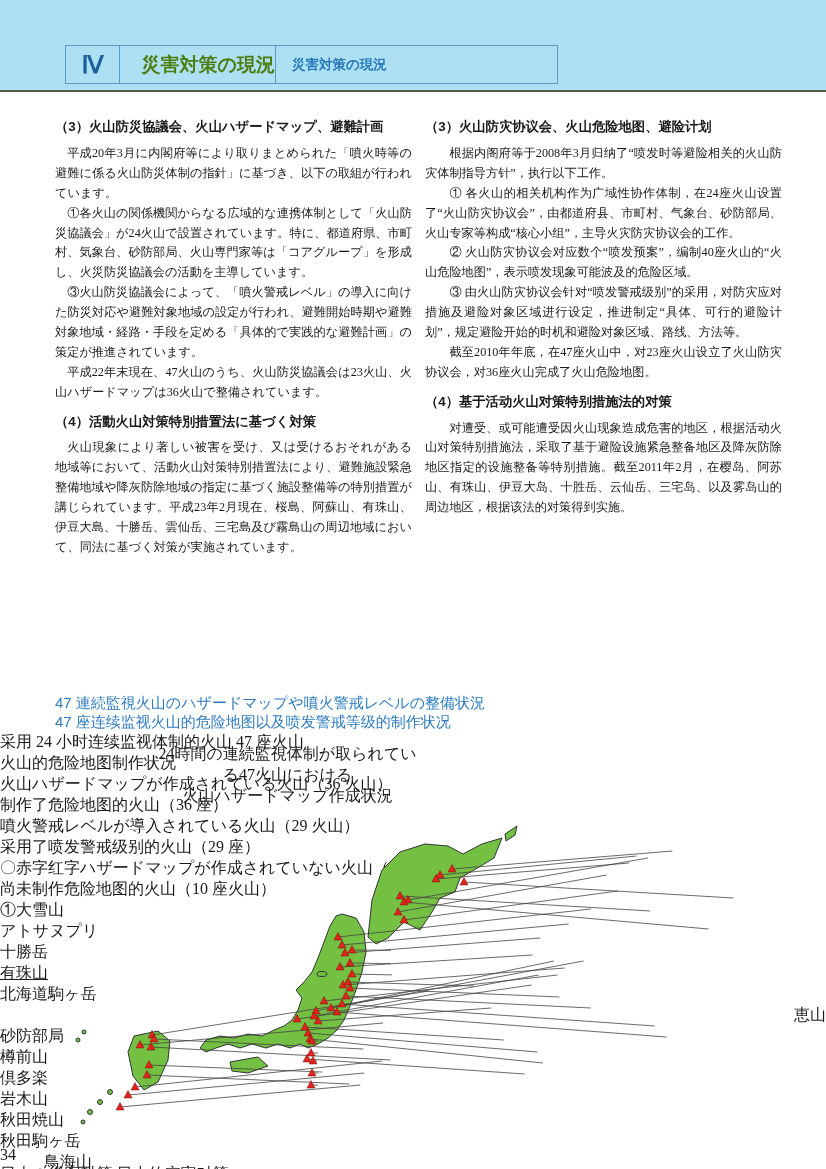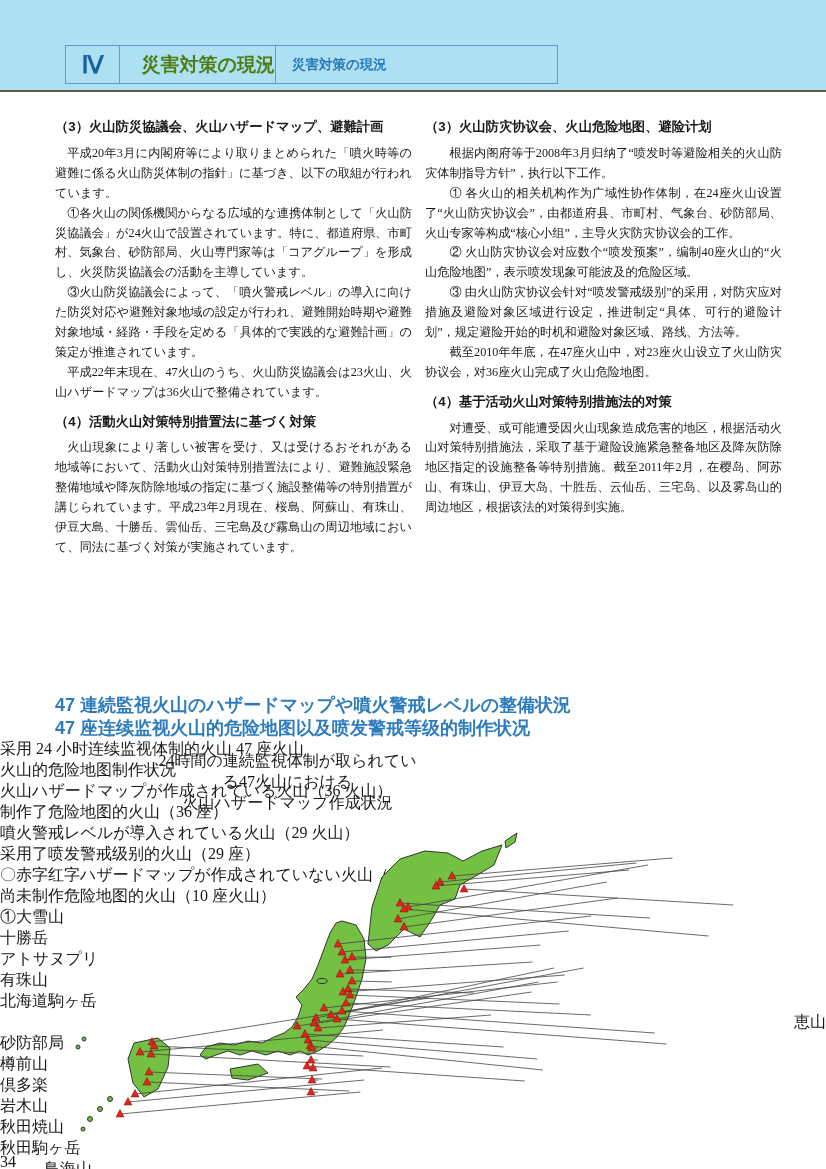--- a/index.html
+++ b/index.html
@@ -17,22 +17,22 @@
   .titlecn{padding-left:16px;font-family:"Liberation Sans",sans-serif;font-weight:bold;font-size:13.5px;color:#2779ba;}
   
   .content{display:flex;gap:13px;padding:16px 44px 0 55px;min-height:582px;}
   .col{width:357px;font-size:12.2px;line-height:1.63;text-align:justify;}
   .col h3{font-family:"Liberation Sans","DejaVu Sans",sans-serif;font-size:13.3px;margin:10px 0 8px 0;
           padding-left:2.5em;text-indent:-2.5em;line-height:1.35;}
   .col p{margin:0;}
   .col.jp p{text-indent:1em;}
   .col.cn p{text-indent:2em;}
   
-  .figcap{margin:4px 0 0 55px;font-family:"Liberation Sans",sans-serif;font-weight:bold;
-          font-size:18px;line-height:1.25;color:#2e7cbe;}
+  .figcap{margin:4px 0 0 55px;font-family:"Liberation Sans",sans-serif;font-weight:normal;
+          font-size:15px;line-height:1.25;color:#2e7cbe;}
   
   .figure{position:relative;width:826px;height:414px;}
   .figure svg.map{position:absolute;left:0;top:0;z-index:1;}
   .banner{position:absolute;left:158px;top:12px;width:259px;height:33px;z-index:2;text-align:center;
           background:linear-gradient(90deg,#ee9140 0%,#f8c astronomical;}
   .banner{background:linear-gradient(90deg,#ee9140 0%,#fbd8ad 20%,#fdeacd 50%,#fbd8ad 80%,#ee9140 100%);}
   .banner .b1{font-family:"Liberation Sans",sans-serif;font-weight:bold;font-size:9px;color:#3a2a10;padding-top:2px;}
   .banner .b2{font-family:"Liberation Sans",sans-serif;font-weight:bold;font-size:18px;color:#222;
               line-height:1;letter-spacing:1px;text-shadow:0 0 2px #fff;}
   .bannersub{position:absolute;left:158px;top:49px;width:259px;z-index:2;text-align:center;
@@ -230,23 +230,23 @@
     </div>
 
     <div class="legend" id="legend">
         <div class="lrow"><span class="lsw white"></span><span class="ltxt"><span class="jp">火山ハザードマップが作成されている火山（36 火山）</span><br><span class="cn">制作了危险地图的火山（36 座）</span></span></div>
         <div class="lrow"><span class="lsw yellow"></span><span class="ltxt"><span class="jp">噴火警戒レベルが導入されている火山（29 火山）</span><br><span class="cn">采用了喷发警戒级别的火山（29 座）</span></span></div>
         <div class="lrow"><span class="lmark">〇赤字<span class="cn">红字</span></span><span class="ltxt"><span class="jp">ハザードマップが作成されていない火山（10 火山）</span><br><span class="cn">尚未制作危险地图的火山（10 座火山）</span></span></div>
       </div>
 
     <div class="labels" id="label-layer">
         <div class="vlabel red" style="left: 332px; top: 103px;">①大雪山</div>
+        <div class="vlabel white" style="left: 388px; top: 98px;">アトサヌプリ</div>
         <div class="vlabel yellow" style="left: 343px; top: 110px;">十勝岳</div>
-        <div class="vlabel white" style="left: 388px; top: 98px;">アトサヌプリ</div>
-        <div class="vlabel yellow" style="left: 295px; top: 105px;">有珠山</div>
+        <div class="vlabel yellow" style="left: 295px; top: 105px; text-decoration: underline;">有珠山</div>
         <div class="vlabel yellow" style="left: 253px; top: 122px;">北海道駒ヶ岳</div>
         <div class="vlabel white" style="left: 282px; top: 138px; text-align: right;">恵山</div>
         <div class="vlabel yellow" style="left: 497px; top: 166px;">砂防部局</div>
         <div class="vlabel yellow" style="left: 412px; top: 179px;">樽前山</div>
         <div class="vlabel white" style="left: 414px; top: 197px;">倶多楽</div>
         <div class="vlabel white" style="left: 273px; top: 156px;">岩木山</div>
         <div class="vlabel white" style="left: 269px; top: 171px;">秋田焼山</div>
         <div class="vlabel yellow" style="left: 264px; top: 185px;">秋田駒ヶ岳</div>
         <div class="vlabel white" style="left: 288px; top: 202px; padding-left: 44px;">鳥海山</div>
         <div class="vlabel yellow" style="left: 289px; top: 215px;">磐梯山</div>

